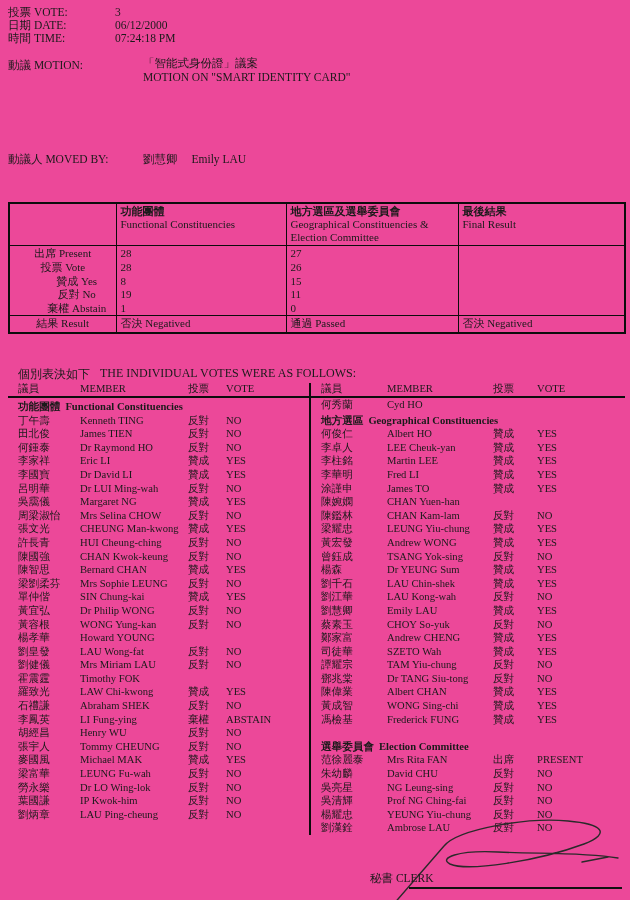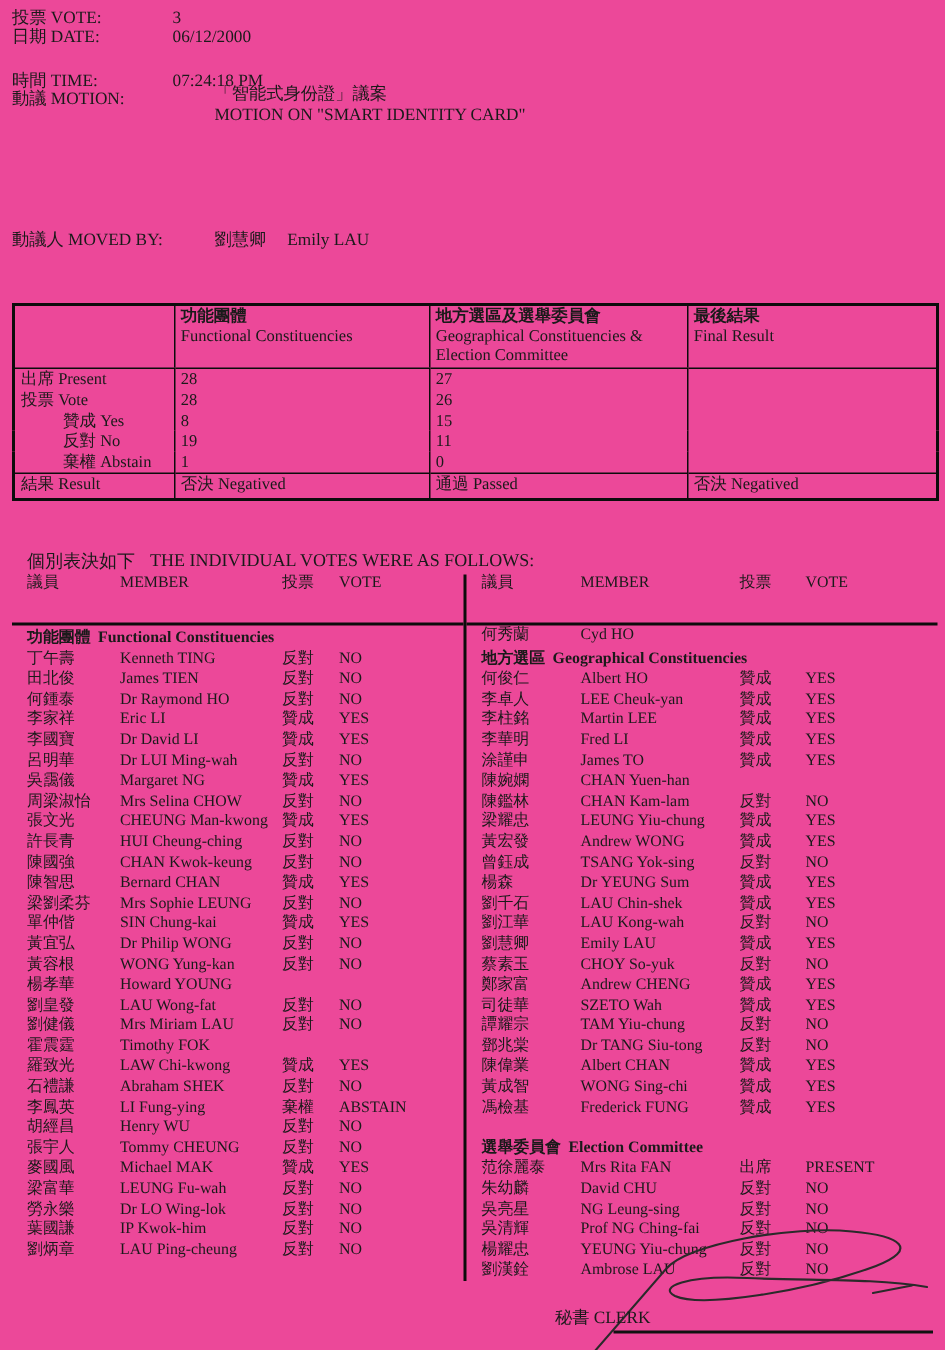--- a/index.html
+++ b/index.html
@@ -22,42 +22,42 @@
   }
   table.summary col.c0{width:107px;}
   table.summary col.c1{width:170px;}
   table.summary col.c2{width:172px;}
   table.summary col.c3{width:167px;}
   table.summary th,table.summary td{
     text-align:left;vertical-align:top;font-weight:normal;
     padding:1px 4px 0 4px;line-height:12.8px;
     border-left:1px solid #0c0c0c;
   }
-  table.summary th:first-child,table.summary td:first-child{border-left:none;}
+  table.summary th:first-child,table.summary td:first-child{border-left:none;text-align:center;}
   table.summary thead th{border-bottom:1px solid #0c0c0c;height:40px;}
   .sum-h-cn{font-weight:bold;display:block;}
   .sum-h-en{display:block;}
   tr.sumrow td{height:12.8px;}
   tr.sumrow td.indent{padding-left:32px;}
   tr.topline td{border-top:1px solid #0c0c0c;height:15px;}
 
   .iv-title{position:absolute;top:366px;font-size:12px;white-space:nowrap;}
   .iv-title-cn{left:18px;}
   .iv-title-en{left:100px;}
 
   .iv-cols{position:absolute;left:8px;top:383px;width:617px;display:flex;align-items:stretch;}
   .iv-half{box-sizing:border-box;}
   .iv-half.lefth{width:301px;}
   .iv-half.righth{width:316px;border-left:2px solid #0c0c0c;min-height:452px;}
   .iv-header,.ivrow{
     display:grid;padding-left:10px;font-size:10.6px;white-space:nowrap;
   }
   .lefth .iv-header,.lefth .ivrow{grid-template-columns:62px 108px 38px 56px;}
   .righth .iv-header,.righth .ivrow{grid-template-columns:66px 106px 44px 56px;}
-  .iv-header{padding-bottom:20px;border-bottom:2px solid #0c0c0c;line-height:12px;}
+  .iv-header{padding-bottom:1px;border-bottom:2px solid #0c0c0c;line-height:12px;}
   .ivrow{height:13.6px;line-height:13.6px;}
   .ivrow.first{margin-top:2px;}
   .ivrow.section{display:block;font-weight:bold;}
   .ivrow.section .sec-en{margin-left:5px;}
   .ivrow.gap{height:13.6px;}
 
   .clerk{position:absolute;left:370px;top:871px;font-size:11.5px;}
   .clerk-line{position:absolute;left:409px;top:887px;width:213px;border-top:2px solid #111;}
   .sig{position:absolute;left:386px;top:814px;}
 </style>
@@ -65,21 +65,21 @@
 <body>
 
 <div class="page">
 
   <div class="fline" style="top:6px;">
     <span class="f-label">投票 VOTE:</span><span>3</span>
   </div>
   <div class="fline" style="top:19px;">
     <span class="f-label">日期 DATE:</span><span>06/12/2000</span>
   </div>
-  <div class="fline" style="top:48px;">
+  <div class="fline" style="top:32px;">
     <span class="f-label">時間 TIME:</span><span>07:24:18 PM</span>
   </div>
 
   <div class="motion-label">動議 MOTION:</div>
   <div class="motion-val">
     <div>「智能式身份證」議案</div>
     <div>MOTION ON "SMART IDENTITY CARD"</div>
   </div>
 
   <div class="movedby-label">動議人 MOVED BY:</div>

